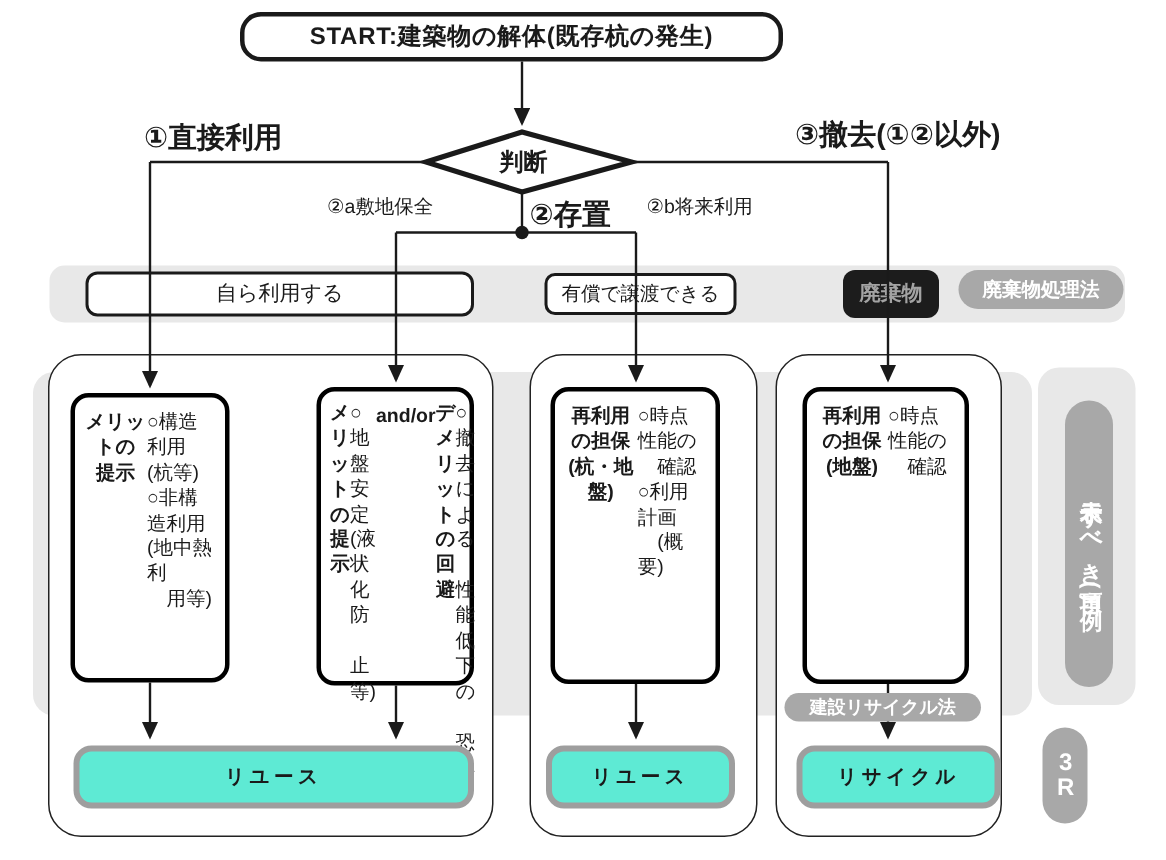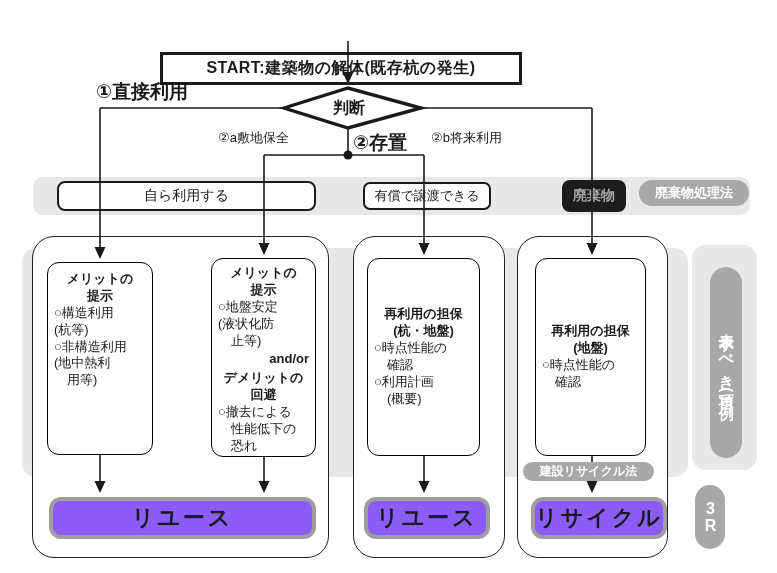--- a/index.html
+++ b/index.html
@@ -12,23 +12,23 @@
   .band1{left:33px;top:177px;width:717px;height:38px;background:#e8e8e8;border-radius:10px;}
   .main-panel{left:22px;top:248px;width:666px;height:229px;background:#e8e8e8;border-radius:14px;}
   .right-panel{left:692px;top:245px;width:65px;height:225px;background:#e8e8e8;border-radius:14px;}
   
   .group{background:#ffffff;border:1.6px solid #222;border-radius:22px;z-index:1;}
   .gA{left:32px;top:236px;width:297px;height:322px;}
   .gB{left:353px;top:236px;width:152px;height:322px;}
   .gC{left:517px;top:236px;width:151px;height:322px;}
   
   .start-box{
-    left:160px;top:8px;width:362px;height:33px;border:3px solid #1a1a1a;border-radius:0;
+    left:160px;top:8px;width:362px;height:33px;border:3px solid #1a1a1a;border-radius:14px;
     display:flex;align-items:center;justify-content:center;
-    font-size:16px;font-weight:bold;z-index:2;background:#fff;letter-spacing:0.5px;margin-top:44px;
+    font-size:16px;font-weight:bold;z-index:2;background:#fff;letter-spacing:0.5px;
   }
   
   .blabel{font-weight:bold;z-index:2;white-space:nowrap;}
   .b1{left:96px;top:79px;font-size:19px;}
   .b3{left:530px;top:77px;font-size:19px;}
   .b2{left:353px;top:130px;font-size:19px;}
   .small-label{font-size:13px;z-index:2;white-space:nowrap;}
   .b2a{left:218px;top:129px;}
   .b2b{left:431px;top:129px;}
   .decision-label{
@@ -45,35 +45,35 @@
     display:flex;align-items:center;justify-content:center;z-index:2;
   }
   .pill{
     background:#a8a8a8;color:#fff;font-weight:bold;border-radius:13px;
     display:flex;align-items:center;justify-content:center;z-index:2;white-space:nowrap;
   }
   .waste-law{left:639px;top:180px;width:110px;height:26px;font-size:13px;}
   .recycle-law{left:523px;top:462px;width:131px;height:19px;font-size:12px;border-radius:10px;z-index:2;}
   
   .col-box{
-    background:#fff;border:1px solid #000000;border-radius:12px;z-index:2;
-    display:flex;flex-direction:column;padding:8px 6px;font-size:13px;line-height:1.3;
+    background:#fff;border:3px solid #000000;border-radius:12px;z-index:2;
+    display:flex;padding:8px 6px;font-size:13px;line-height:1.3;
   }
   .c1{left:47px;top:262px;width:106px;height:193px;}
   .c2{left:211px;top:258px;width:105px;height:199px;padding-top:6px;}
   .c3{left:367px;top:258px;width:113px;height:198px;justify-content:center;}
   .c4{left:535px;top:258px;width:111px;height:198px;justify-content:center;}
   .col-header{font-weight:bold;text-align:center;white-space:pre-wrap;}
   .col-items{white-space:pre-wrap;text-align:left;}
   .col-mid{font-weight:bold;text-align:right;margin:2px 0;}
   
   .outcome{
-    background:#8b5cf6;border:4px solid #9e9e9e;border-radius:12px;z-index:2;
+    background:#5eead4;border:4px solid #9e9e9e;border-radius:12px;z-index:2;
     display:flex;align-items:center;justify-content:center;
-    font-size:22px;font-weight:bold;letter-spacing:3px;
+    font-size:13px;font-weight:bold;letter-spacing:3px;
   }
   .reuseA{left:49px;top:497px;width:267px;height:42px;}
   .reuseB{left:364px;top:497px;width:126px;height:42px;}
   .recycle{left:531px;top:497px;width:136px;height:42px;}
   
   .vpill{
     left:710px;top:267px;width:32px;height:191px;background:#a8a8a8;color:#fff;
     border-radius:16px;display:flex;align-items:center;justify-content:center;
     writing-mode:vertical-rl;font-size:15px;font-weight:bold;letter-spacing:2px;z-index:2;
   }
@@ -94,20 +94,21 @@
   <div class="abs main-panel"></div>
   <div class="abs right-panel"></div>
 
   <div class="abs group gA"></div>
   <div class="abs group gB"></div>
   <div class="abs group gC"></div>
 
   <div class="abs start-box">START:建築物の解体(既存杭の発生)</div>
 
   <div class="abs blabel b1">①直接利用</div>
+  <div class="abs blabel b3">③撤去(①②以外)</div>
   <div class="abs blabel b2">②存置</div>
   <div class="abs small-label b2a">②a敷地保全</div>
   <div class="abs small-label b2b">②b将来利用</div>
 
   <div class="abs node self-use">自ら利用する</div>
   <div class="abs node paid">有償で譲渡できる</div>
   <div class="abs waste">廃棄物</div>
   <div class="abs pill waste-law">廃棄物処理法</div>
 
   <div class="abs col-box c1">

